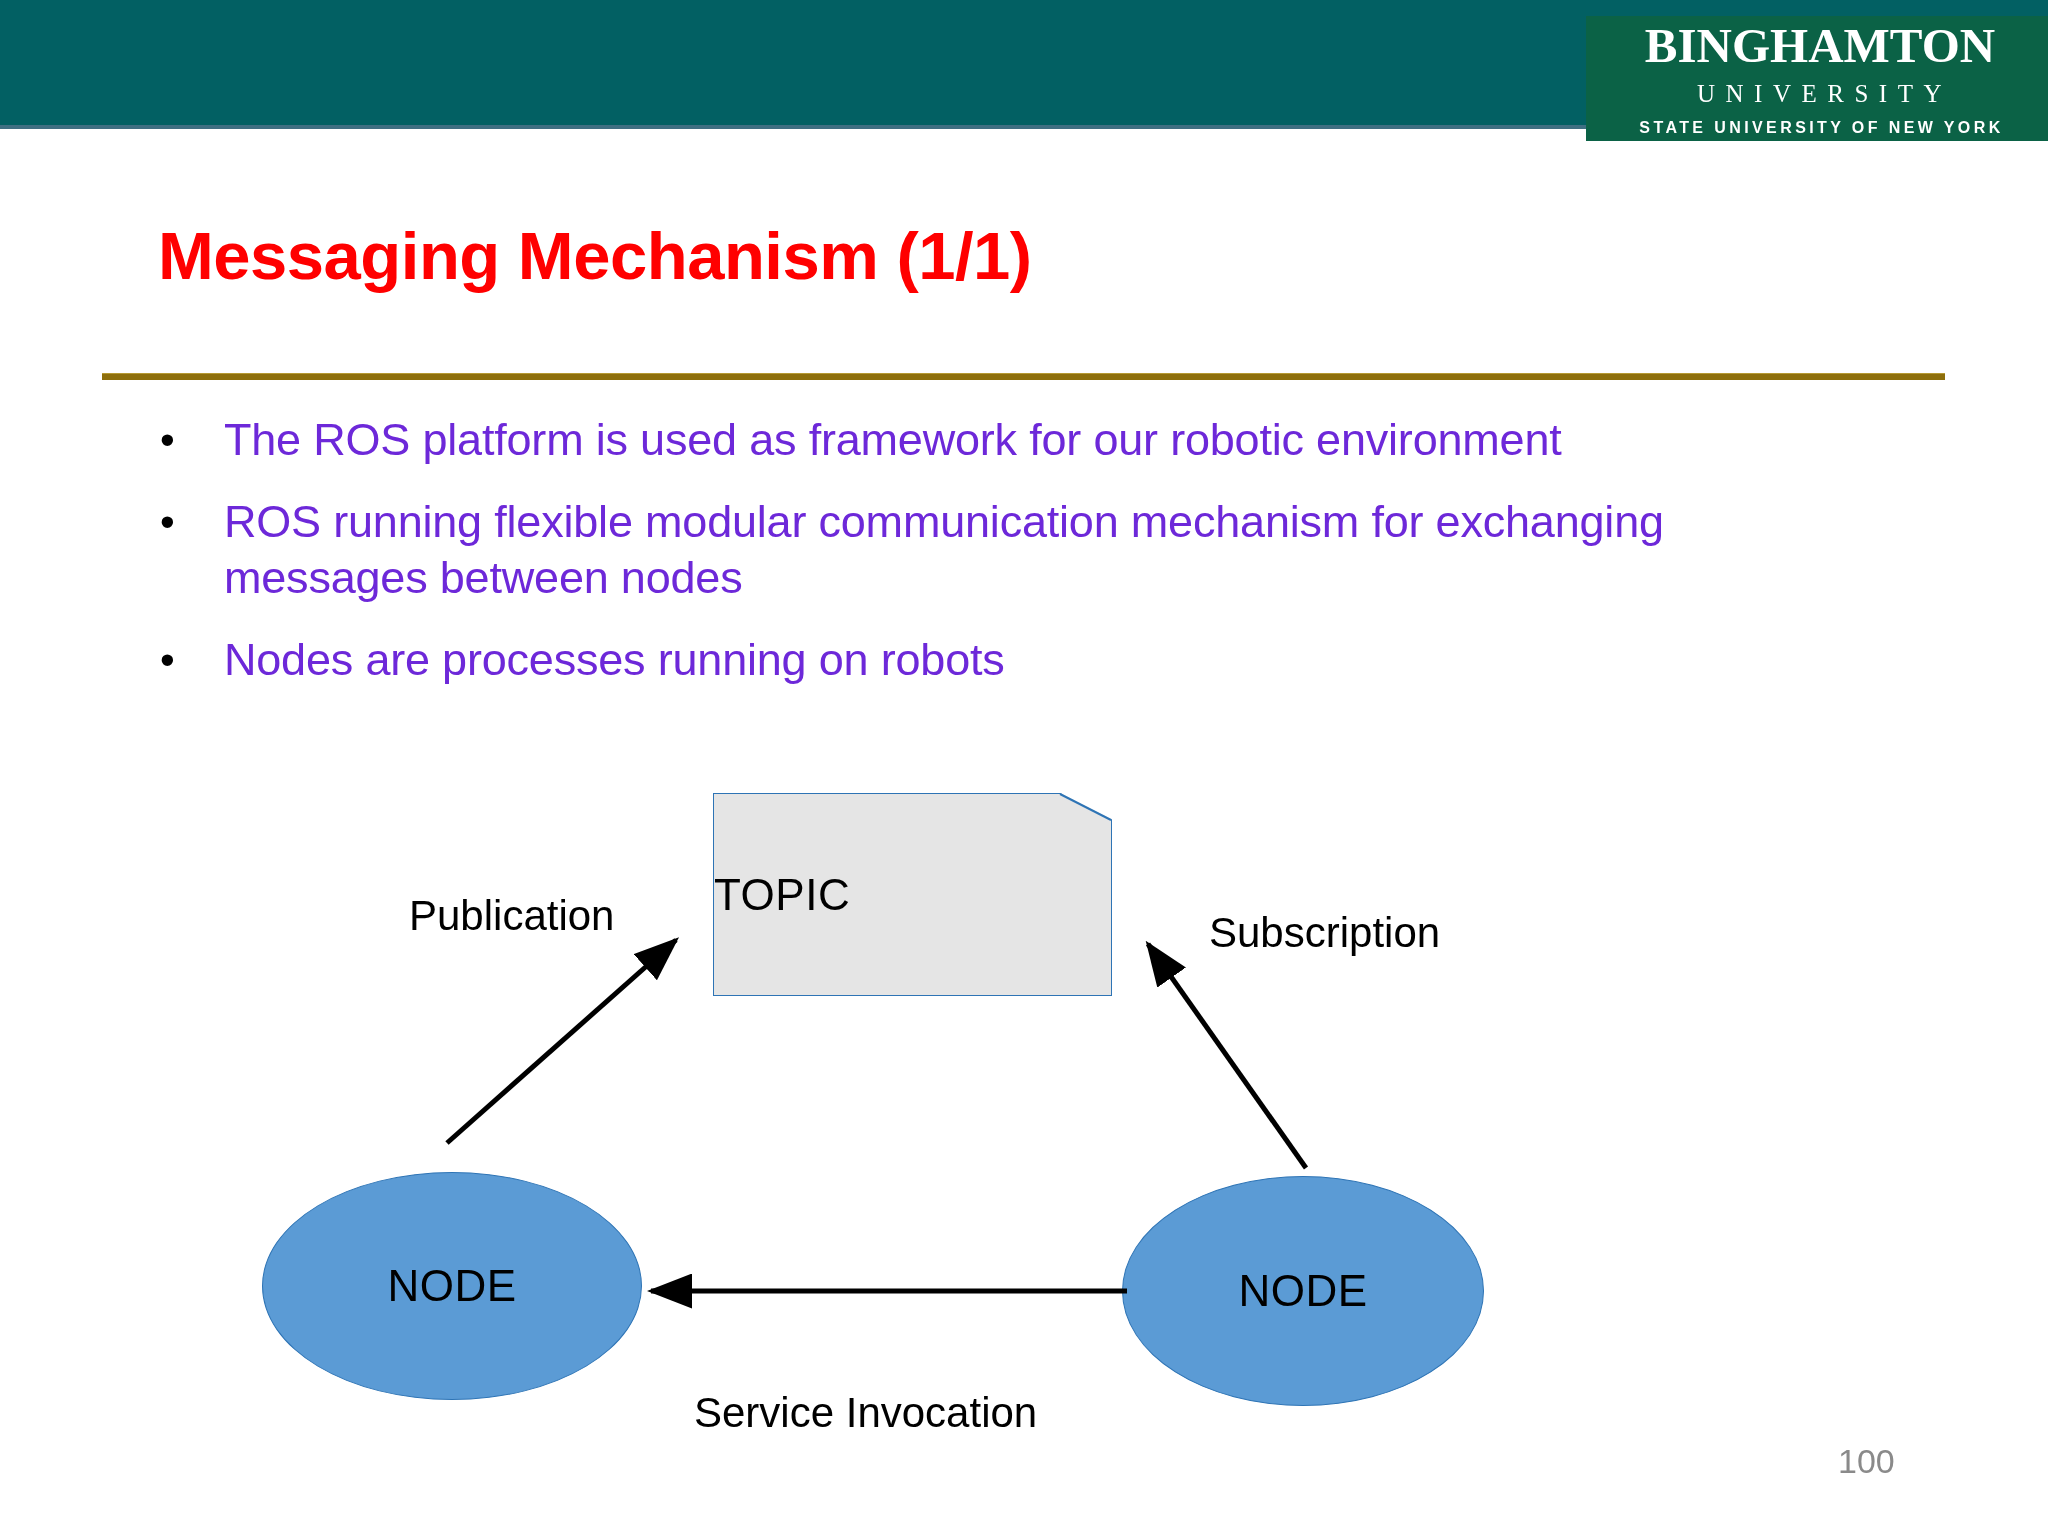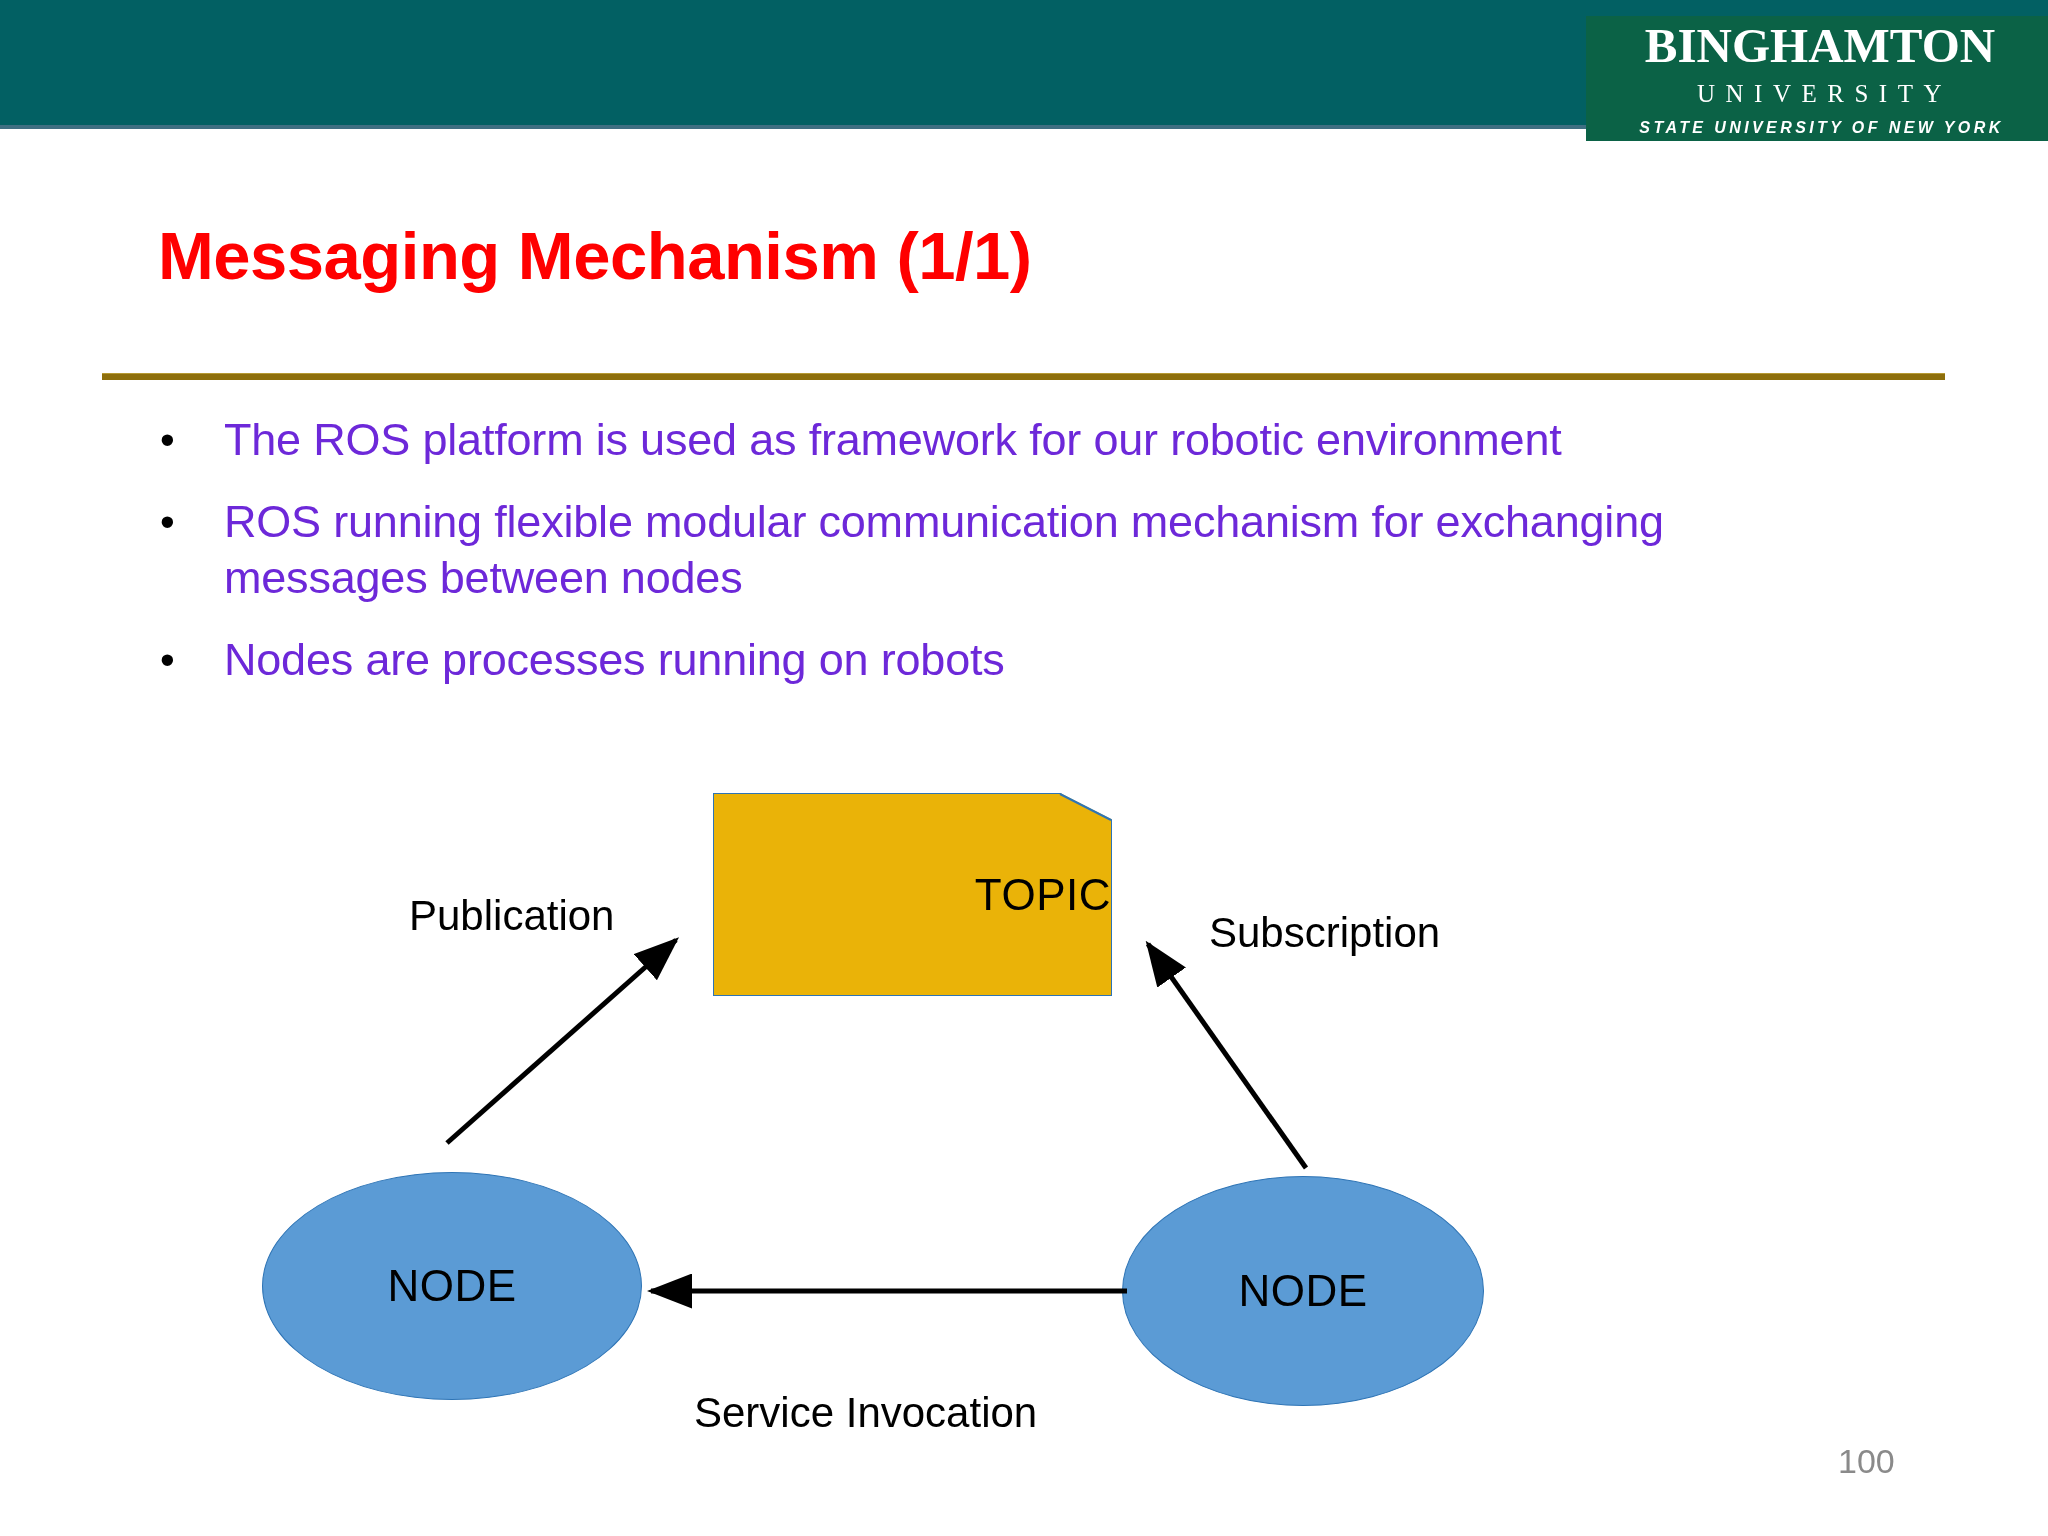--- a/index.html
+++ b/index.html
@@ -65,21 +65,20 @@
   #logo-suny {
     color: #ffffff;
     font-family: "Liberation Sans", sans-serif;
     font-weight: bold;
     font-size: 16px;
     letter-spacing: 3.4px;
     line-height: 1;
     margin-top: 14px;
     white-space: nowrap;
     padding-left: 3px;
-    font-style: italic;
   }
 
   
   #slide-title {
     position: absolute;
     left: 158px; top: 222px;
     color: #FF0000;
     font-family: "Liberation Sans", sans-serif;
     font-weight: bold;
     font-size: 67px;
@@ -133,27 +132,27 @@
     left: 0; top: 0;
     width: 2048px;
     height: 1536px;
     pointer-events: none;
   }
   #topic-shape {
     position: absolute;
     left: 713px; top: 793px;
     width: 399px;
     height: 203px;
-    background: #eab308;
+    background: #e5e5e5;
     border: 1px solid #2E74B5;
     box-sizing: border-box;
     clip-path: polygon(0 0, 87% 0, 100% 13%, 100% 100%, 0 100%);
     display: flex;
     align-items: center;
-    justify-content: flex-end;
+    justify-content: flex-start;
   }
   .shape-label {
     color: #000000;
     font-family: "Liberation Sans", sans-serif;
     font-size: 44px;
     line-height: 1;
     letter-spacing: 0.5px;
   }
   .node-ellipse {
     position: absolute;

